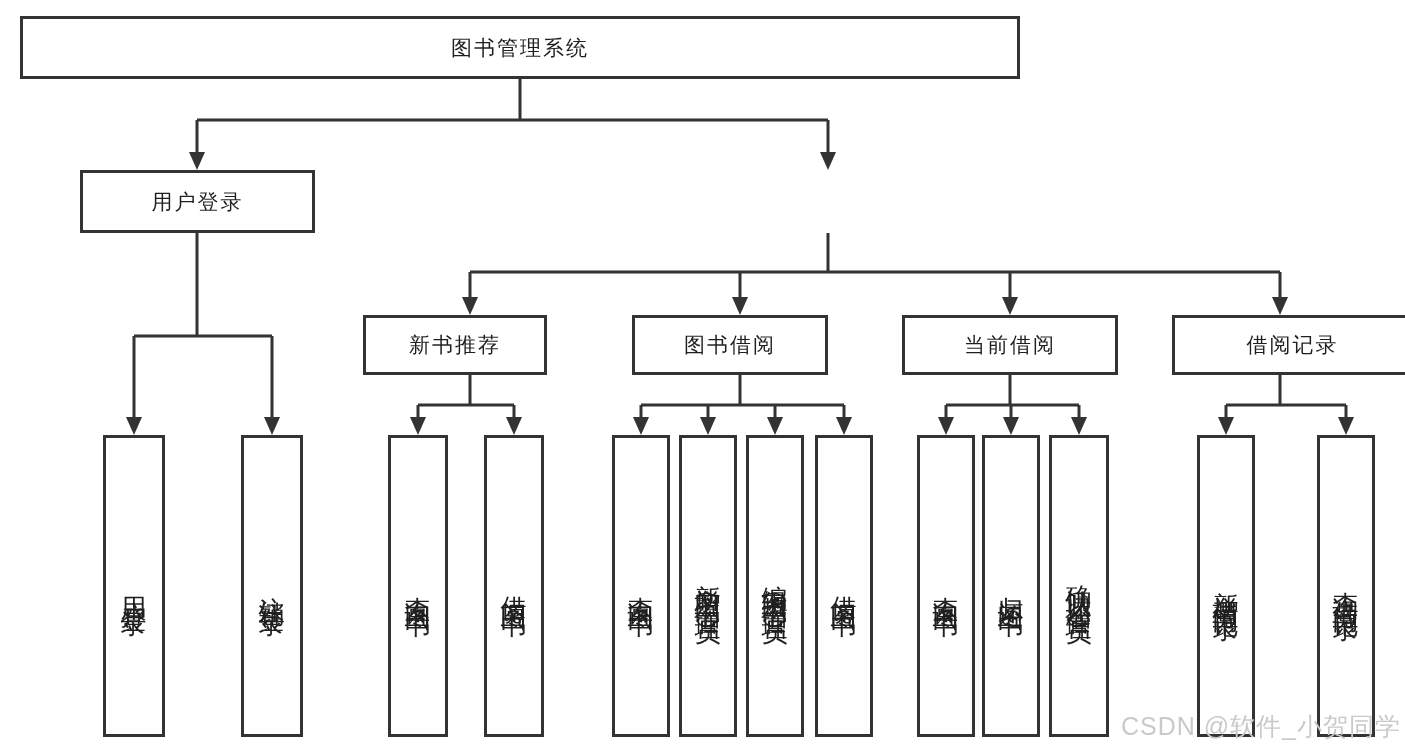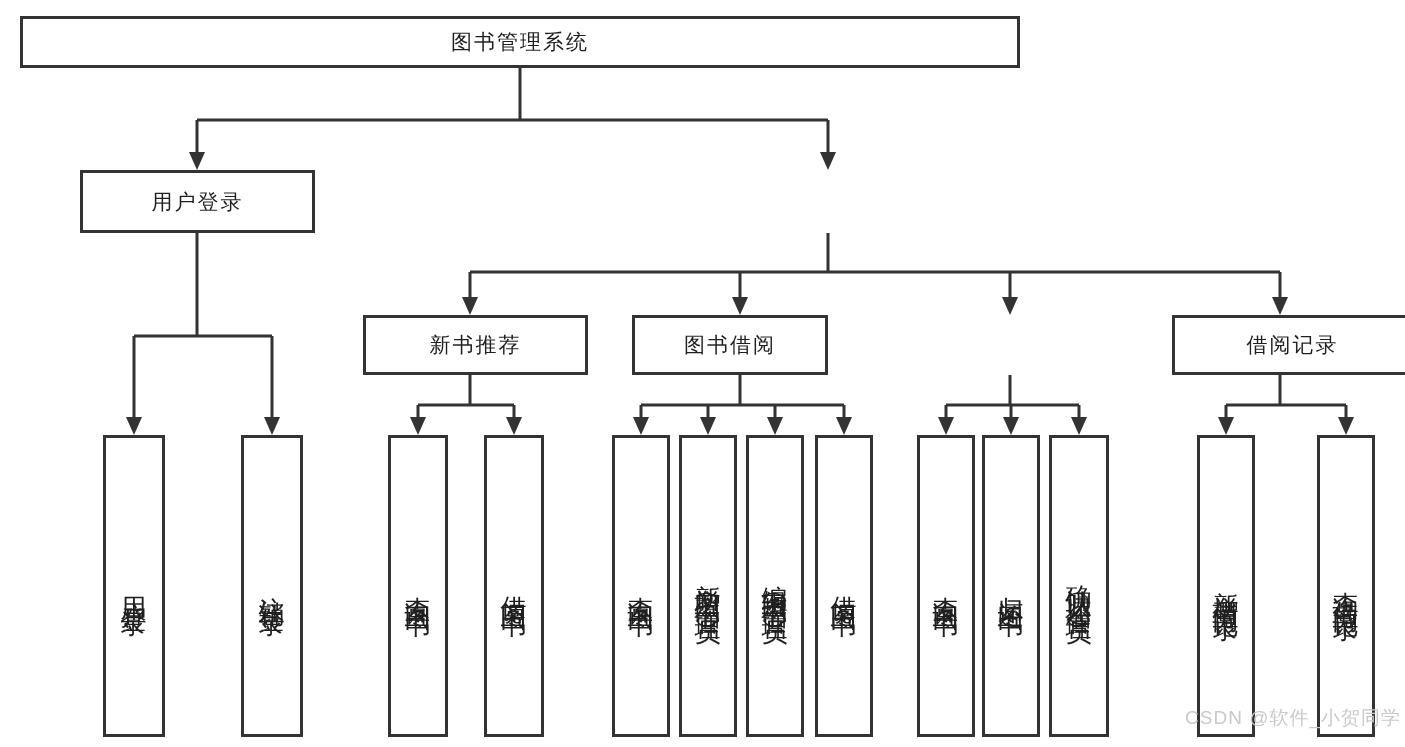--- a/index.html
+++ b/index.html
@@ -26,35 +26,35 @@
     border:3px solid var(--line);
     background:var(--bg);
     display:flex;align-items:center;justify-content:center;
     z-index:2;
   }
   .hbox{
     font-size:21px;
     letter-spacing:2px;
     white-space:nowrap;
   }
-  .root{left:20px;top:16px;width:1000px;height:52px;}
+  .root{left:20px;top:16px;width:1000px;height:63px;}
   .lvl2{top:170px;height:63px;}
   .lvl3{top:315px;height:60px;}
   .vbox{
     top:435px;height:302px;
     writing-mode:vertical-rl;
     text-orientation:mixed;
     font-size:26px;
     letter-spacing:5px;
     line-height:1;
   }
   .watermark{
     position:absolute;
-    right:4px;bottom:16px;
-    font-size:19px;
+    right:4px;bottom:4px;
+    font-size:25px;
     letter-spacing:1px;
     color:var(--wm);
     z-index:5;
     white-space:nowrap;
   }
 </style>
 </head>
 <body>
 
 <div id="stage">
@@ -99,22 +99,23 @@
       <path d="M1280 375 V405 M1226 405 H1346 M1226 405 V420 M1346 405 V420"></path>
       <polygon points="1226,435 1218,417 1234,417"></polygon>
       <polygon points="1346,435 1338,417 1354,417"></polygon>
     </g>
   </svg>
 
   <div class="hbox root">图书管理系统</div>
 
   <div class="hbox lvl2" style="left:80px;width:235px;">用户登录</div>
 
-  <div class="hbox lvl3" style="left:363px;width:225px;">新书推荐</div>
+  <div class="hbox lvl3" style="left:363px;width:184px;">新书推荐</div>
   <div class="hbox lvl3" style="left:632px;width:196px;">图书借阅</div>
+  <div class="hbox lvl3" style="left:902px;width:216px;">当前借阅</div>
   <div class="hbox lvl3" style="left:1172px;width:241px;">借阅记录</div>
 
   <div class="vbox" style="left:103px;width:62px;">用户登录</div>
   <div class="vbox" style="left:241px;width:62px;">注销登录</div>
 
   <div class="vbox" style="left:388px;width:60px;">查询图书</div>
   <div class="vbox" style="left:484px;width:60px;">借阅图书</div>
 
   <div class="vbox" style="left:612px;width:58px;">查询图书</div>
   <div class="vbox" style="left:679px;width:58px;">新增图书（管理员）</div>

